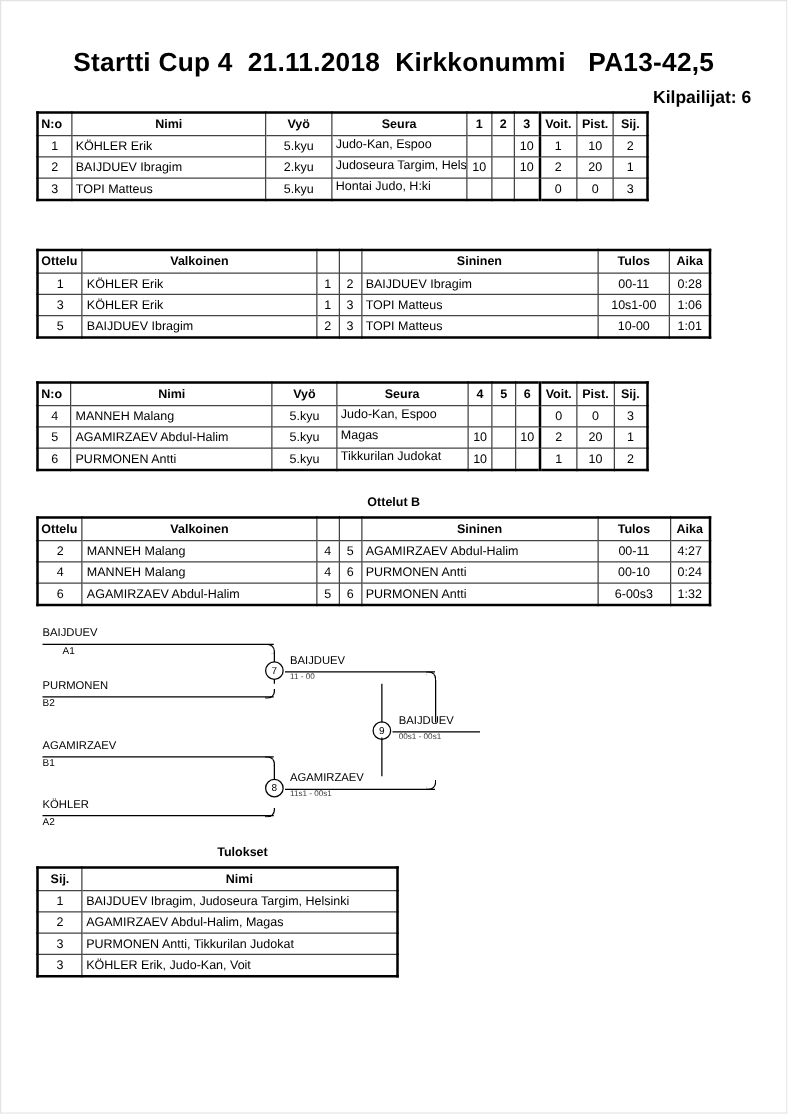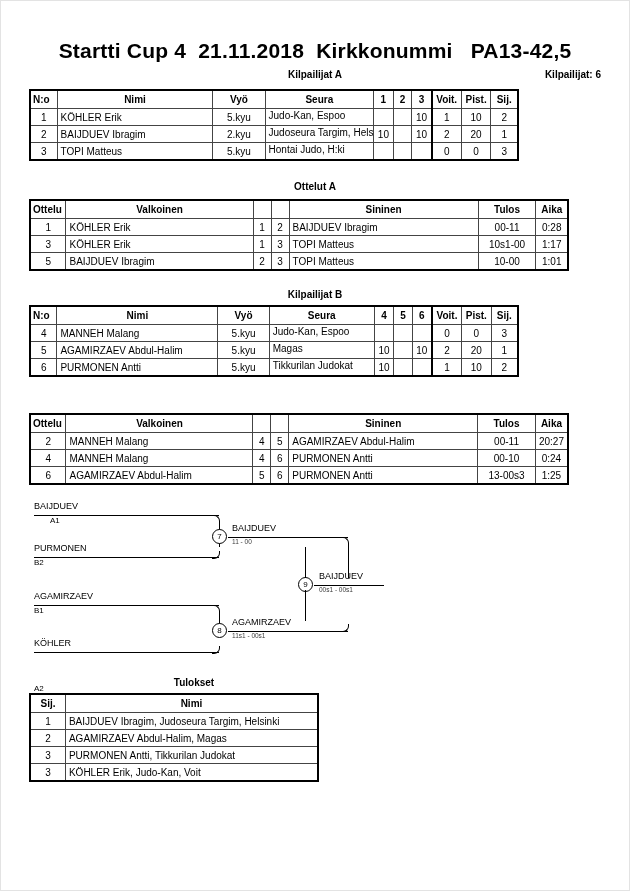--- a/index.html
+++ b/index.html
@@ -9,21 +9,21 @@
     color:#000;
   }
   .page{position:relative;width:630px;height:891px;box-sizing:border-box;border:1px solid #e3e3e3;}
 
   
   .title{
     position:absolute;left:0;right:0;top:38px;text-align:center;
     font-size:21px;font-weight:bold;letter-spacing:.2px;white-space:pre;
   }
   .entrants{
-    position:absolute;right:28px;top:68px;font-size:10px;font-weight:bold;
+    position:absolute;right:28px;top:68px;font-size:14px;font-weight:bold;
   }
   .section-head{
     position:absolute;text-align:center;font-size:10px;font-weight:bold;
     left:0;right:0;
   }
 
   
   table{border-collapse:collapse;position:absolute;background:#fff;}
   table.outer{border:2px solid #000;}
   td,th{
@@ -55,21 +55,20 @@
   .c-br{border-left:0;border-top:0;border-bottom-right-radius:6px;}
 </style>
 </head>
 <body>
 
 <div class="page">
 
   <div class="title">Startti Cup 4  21.11.2018  Kirkkonummi   PA13-42,5</div>
   <div class="entrants">Kilpailijat: 6</div>
 
-  <div class="section-head" style="top:68px;">Kilpailijat A</div>
   <table class="outer" id="tbl-pool-a" style="left:28px;top:88px;width:490px;">
     <colgroup>
       <col style="width:28px">
         <col style="width:170px">
         <col style="width:57px">
         <col style="width:125px">
       <col style="width:20px">
         <col style="width:20px">
         <col style="width:20px">
       <col style="width:30px">
@@ -129,21 +128,20 @@
         <td class="c"></td>
         <td class="c"></td>
         <td class="c"></td>
         <td class="c thick-l">0</td>
         <td class="c">0</td>
         <td class="c">3</td>
       </tr>
     </tbody>
   </table>
 
-  <div class="section-head" style="top:180px;">Ottelut A</div>
   <table class="outer" style="left:28px;top:198px;width:540px;">
     <colgroup>
       <col style="width:36px">
         <col style="width:188px">
         <col style="width:18px">
         <col style="width:18px">
       <col style="width:190px">
         <col style="width:58px">
         <col style="width:32px">
     </colgroup>
@@ -168,35 +166,34 @@
         <td class="c">00-11</td>
         <td class="c">0:28</td>
       </tr>
       <tr>
         <td class="c">3</td>
         <td class="l">KÖHLER Erik</td>
         <td class="c">1</td>
         <td class="c">3</td>
         <td class="l">TOPI Matteus</td>
         <td class="c">10s1-00</td>
-        <td class="c">1:17</td>
+        <td class="c">1:06</td>
       </tr>
       <tr>
         <td class="c">5</td>
         <td class="l">BAIJDUEV Ibragim</td>
         <td class="c">2</td>
         <td class="c">3</td>
         <td class="l">TOPI Matteus</td>
         <td class="c">10-00</td>
         <td class="c">1:01</td>
       </tr>
     </tbody>
   </table>
 
-  <div class="section-head" style="top:288px;">Kilpailijat B</div>
   <table class="outer" style="left:28px;top:304px;width:490px;">
     <colgroup>
       <col style="width:28px">
         <col style="width:170px">
         <col style="width:57px">
         <col style="width:125px">
       <col style="width:20px">
         <col style="width:20px">
         <col style="width:20px">
       <col style="width:30px">
@@ -256,20 +253,21 @@
         <td class="c">10</td>
         <td class="c"></td>
         <td class="c"></td>
         <td class="c thick-l">1</td>
         <td class="c">10</td>
         <td class="c">2</td>
       </tr>
     </tbody>
   </table>
 
+  <div class="section-head" style="top:396px;">Ottelut B</div>
   <table class="outer" style="left:28px;top:412px;width:540px;">
     <colgroup>
       <col style="width:36px">
         <col style="width:188px">
         <col style="width:18px">
         <col style="width:18px">
       <col style="width:190px">
         <col style="width:58px">
         <col style="width:32px">
     </colgroup>
@@ -285,39 +283,39 @@
     </tr>
       </thead>
     <tbody>
       <tr>
         <td class="c">2</td>
         <td class="l">MANNEH Malang</td>
         <td class="c">4</td>
         <td class="c">5</td>
         <td class="l">AGAMIRZAEV Abdul-Halim</td>
         <td class="c">00-11</td>
-        <td class="c">20:27</td>
+        <td class="c">4:27</td>
       </tr>
       <tr>
         <td class="c">4</td>
         <td class="l">MANNEH Malang</td>
         <td class="c">4</td>
         <td class="c">6</td>
         <td class="l">PURMONEN Antti</td>
         <td class="c">00-10</td>
         <td class="c">0:24</td>
       </tr>
       <tr>
         <td class="c">6</td>
         <td class="l">AGAMIRZAEV Abdul-Halim</td>
         <td class="c">5</td>
         <td class="c">6</td>
         <td class="l">PURMONEN Antti</td>
-        <td class="c">13-00s3</td>
-        <td class="c">1:25</td>
+        <td class="c">6-00s3</td>
+        <td class="c">1:32</td>
       </tr>
     </tbody>
   </table>
 
   <div class="bracket">
 
     <div class="bname" style="left:33px;top:4px;">BAIJDUEV</div>
     <div class="bline bh" style="left:33px;top:18px;width:185px;"></div>
     <div class="bseed" style="left:33px;top:19px;margin-left:16px;">A1</div>
     <div class="corner c-tr" style="left:211px;top:18px;"></div>
@@ -336,21 +334,21 @@
     <div class="bline bv" style="left:347px;top:47px;height:34px;"></div>
 
     <div class="bname" style="left:33px;top:94px;">AGAMIRZAEV</div>
     <div class="bline bh" style="left:33px;top:108px;width:185px;"></div>
     <div class="bseed" style="left:33px;top:109px;">B1</div>
     <div class="corner c-tr" style="left:211px;top:108px;"></div>
     <div class="bline bv" style="left:218px;top:115px;height:20px;"></div>
 
     <div class="bname" style="left:33px;top:141px;">KÖHLER</div>
     <div class="bline bh" style="left:33px;top:155px;width:185px;"></div>
-    <div class="bseed" style="left:33px;top:156px;margin-top:31px;">A2</div>
+    <div class="bseed" style="left:33px;top:156px;">A2</div>
     <div class="corner c-br" style="left:211px;top:149px;"></div>
 
     <div class="node" style="left:211px;top:126px;">8</div>
     <div class="bname" style="left:231px;top:120px;">AGAMIRZAEV</div>
     <div class="bline bh" style="left:227px;top:134px;width:120px;"></div>
     <div class="bscore" style="left:231px;top:135px;">11s1 - 00s1</div>
     <div class="corner c-br" style="left:340px;top:127px;"></div>
 
     <div class="node" style="left:297px;top:80px;">9</div>
     <div class="bline bv" style="left:304px;top:50px;height:31px;"></div>

